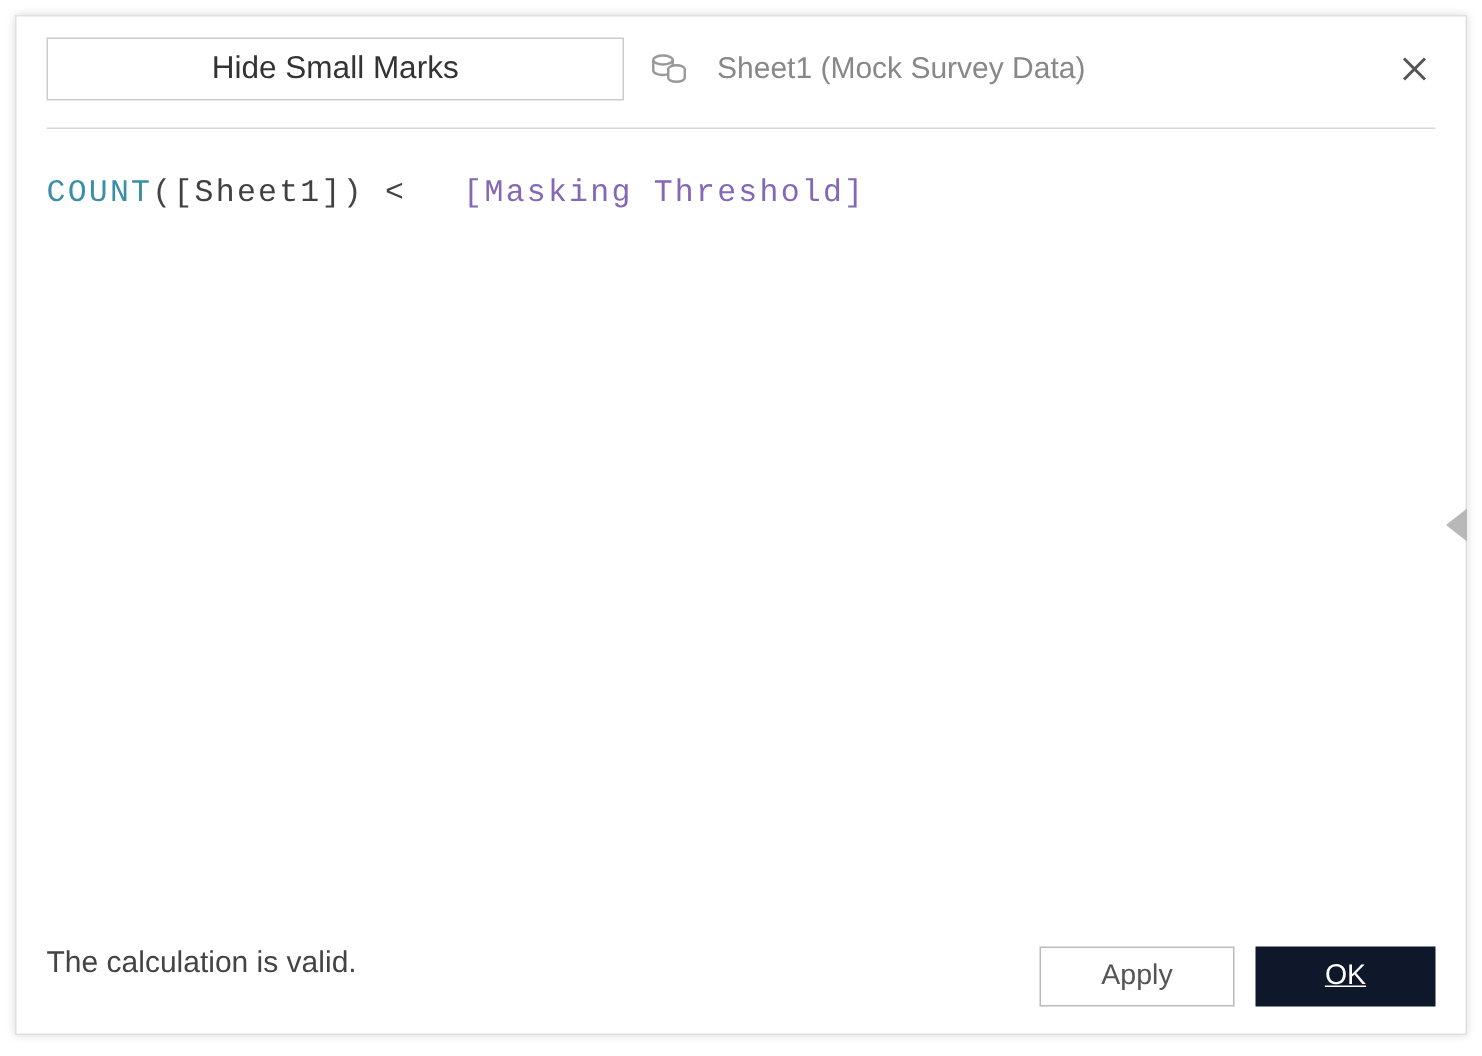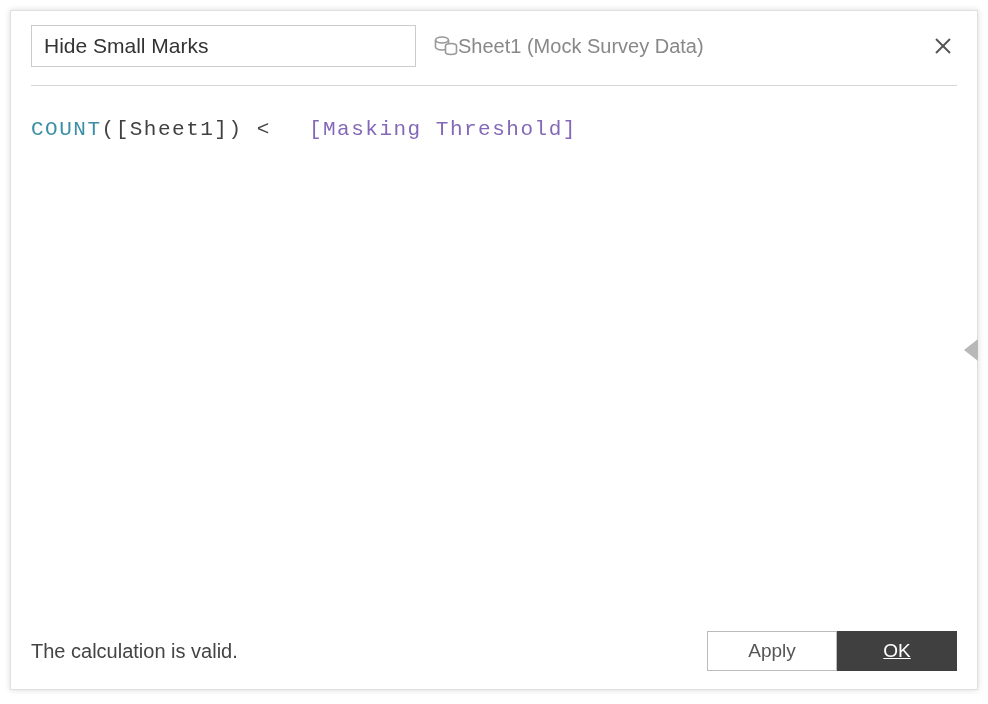--- a/index.html
+++ b/index.html
@@ -33,25 +33,26 @@
     }
     .name-input {
       width: 385px;
       height: 42px;
       border: 1px solid #cccccc;
       padding: 0 12px;
       font-size: 21px;
       color: #333333;
       font-family: inherit;
       outline: none;
+      text-align: center;
     }
     .datasource {
       display: flex;
       align-items: center;
-      gap: 0;
+      gap: 20px;
       color: #888888;
       font-size: 20px;
       flex: 1;
     }
     .datasource-icon {
       display: inline-flex;
       align-items: center;
     }
     .close-icon {
       cursor: pointer;
@@ -74,22 +75,22 @@
       line-height: 1.5;
       cursor: text;
     }
     .tok-func { color: #3a8ea5; }
     .tok-paren { color: #444444; }
     .tok-field { color: #404040; }
     .tok-op { color: #444444; }
     .tok-param { color: #8468b8; margin-left: 24px; }
     .footer {
       display: flex;
-      align-items: center;
       padding: 14px 20px 18px 20px;
+      gap: 14px;
     }
     .status-text {
       flex: 1;
       color: #444444;
       font-size: 20px;
     }
     .btn {
       height: 40px;
       min-width: 130px;
       font-size: 19px;
@@ -97,21 +98,21 @@
       cursor: pointer;
       font-family: inherit;
       padding: 0 20px;
     }
     .btn-apply {
       background: #ffffff;
       border: 1px solid #bbbbbb;
       color: #555555;
     }
     .btn-ok {
-      background: #404040;
+      background: #0f172a;
       color: #ffffff;
       min-width: 120px;
       text-decoration: underline;
     }
     .expand-handle {
       position: absolute;
       right: -1px;
       top: 50%;
       transform: translateY(-50%);
       width: 0;

